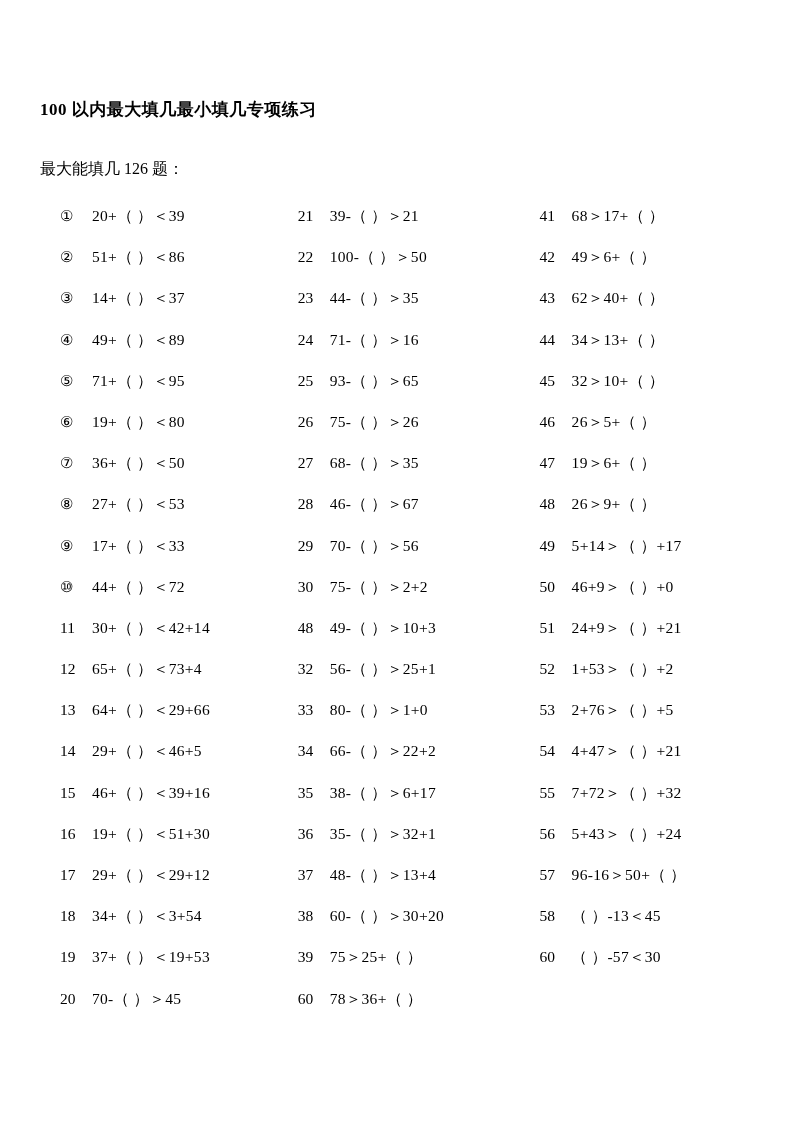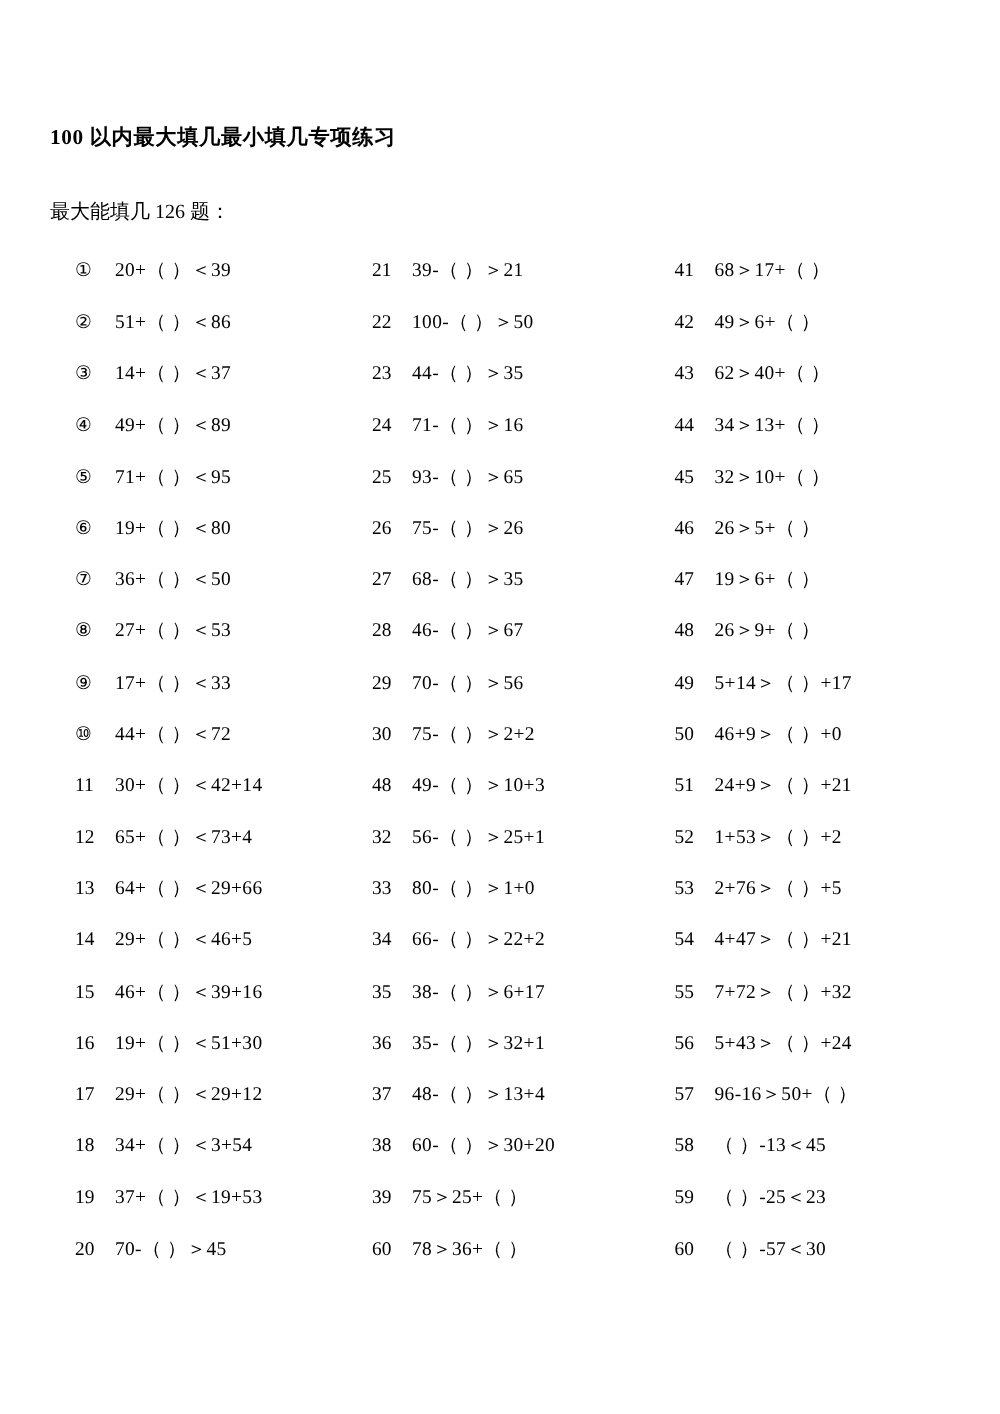--- a/index.html
+++ b/index.html
@@ -314,24 +314,20 @@
         </div>
       <div class="q-row">
           <span class="q-num">57</span>
           <span class="q-body">96-16＞50+（  ）</span>
         </div>
       <div class="q-row">
           <span class="q-num">58</span>
           <span class="q-body">（  ）-13＜45</span>
         </div>
       <div class="q-row">
-          <span class="q-num">59</span>
-          <span class="q-body">（  ）-25＜23</span>
-        </div>
-      <div class="q-row">
           <span class="q-num">60</span>
           <span class="q-body">（  ）-57＜30</span>
         </div>
     </div>
 
   </div>
 
 </div>
 
 </body></html>

